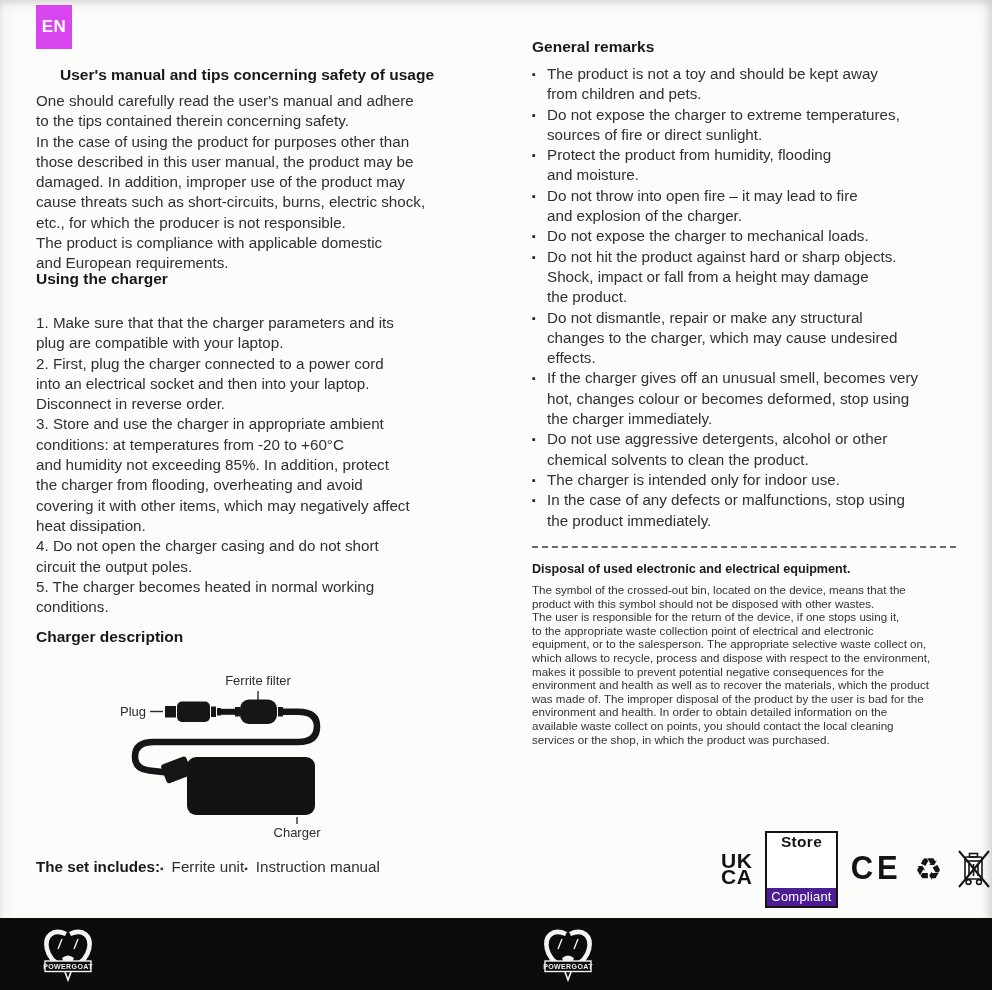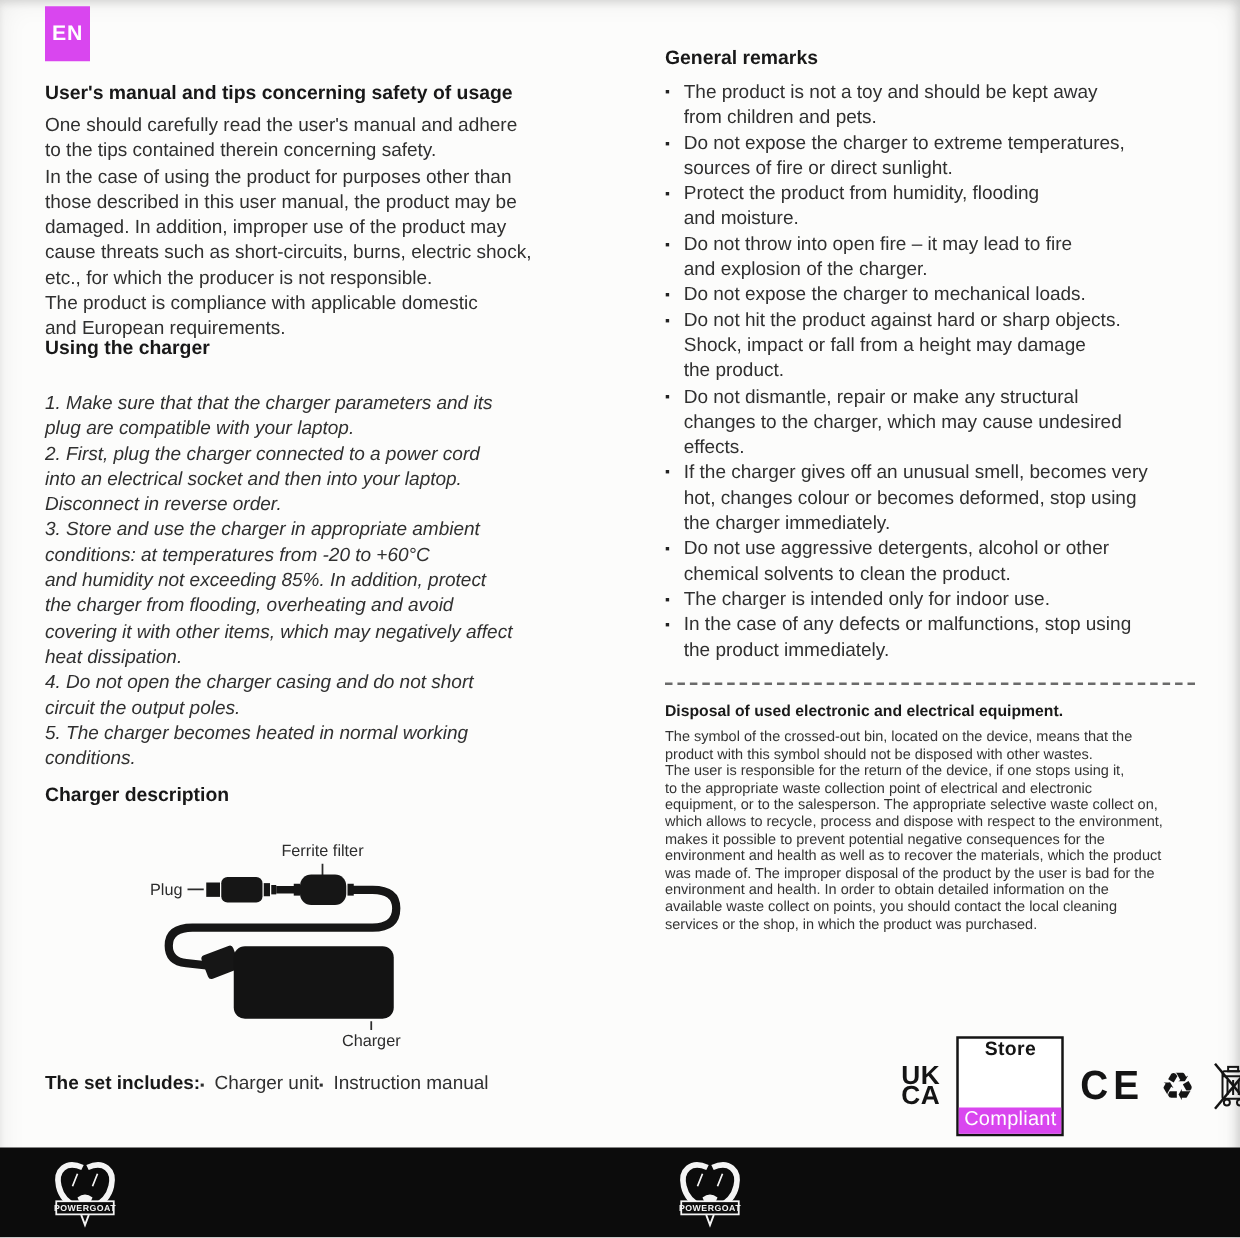--- a/index.html
+++ b/index.html
@@ -10,41 +10,41 @@
     color:#303030;
     box-shadow:inset 0 0 22px rgba(0,0,0,0.07), inset -4px 0 8px rgba(0,0,0,0.10), inset 0 4px 6px rgba(0,0,0,0.05);
   }
   .abs{position:absolute;}
   .en-badge{
     left:36px; top:5px; width:36px; height:44px; background:#d946ef; color:#fff;
     display:flex; align-items:center; justify-content:center;
     font-weight:bold; font-size:17px; letter-spacing:.5px;
   }
   h1,h2,h3{margin:0; color:#181818; font-weight:700;}
-  .h-main{font-size:15.5px;}
+  .h-main{font-size:15.5px;margin-left:24px;}
   .h-sub{font-size:15.5px;}
   .body-text{font-size:15.2px; line-height:20.3px; white-space:pre-line; margin:0;}
   .col-left{left:36px; width:452px;}
   .col-right-x{left:532px;}
   .bullets{list-style:none; margin:0; padding:0; width:445px;}
   .bullets li{position:relative; padding-left:15px; font-size:15.2px; line-height:20.3px;}
   .bullets li .sq{position:absolute; left:0; top:0; font-size:11px; line-height:20.3px; color:#222;}
   .bullets li .btxt{white-space:pre-line;}
   .divider{width:424px; border-top:2px dashed #6a6a6a; height:0;}
   .disposal-h{font-size:12.6px; color:#1a1a1a;}
   .disposal-p{font-size:11.6px; line-height:13.6px; white-space:pre-line; margin:0; width:445px; color:#333;}
   .set-line{font-size:15.2px; color:#303030; display:flex; align-items:baseline; gap:0;}
   .set-line .lbl{font-weight:700; color:#181818;}
   .set-line .item{display:inline-flex; align-items:baseline; gap:8px;}
   .set-line .item .sq{font-size:10px;}
   .certs{display:flex; align-items:center; gap:13px; height:46px;}
   .ukca{font-weight:800; font-size:21px; line-height:16.5px; letter-spacing:.5px; color:#141414; text-align:center;}
   .rohs{border:2.5px solid #141414; text-align:center; background:#fff;}
   .rohs .top{font-weight:700; font-size:15.5px; color:#141414; padding:0 5px 1px; letter-spacing:.3px;}
-  .rohs .bot{background:#d946ef; color:#fff; font-size:16px; padding:1px 4px 2px; letter-spacing:.2px;margin-top:36px;}
+  .rohs .bot{background:#4c1d95; color:#fff; font-size:13px; padding:1px 4px 2px; letter-spacing:.2px;margin-top:36px;}
   .ce{font-size:31px; font-weight:600; letter-spacing:4px; color:#141414; transform:scaleY(1.05);}
   .recycle{font-size:31px; color:#141414; line-height:1;}
   .footer-bar{left:0; top:918px; width:992px; height:72px; background:#0c0c0c;}
   .logo{position:absolute; top:7px; width:60px; height:58px;}
   .logo.l1{left:38px;} .logo.l2{left:538px;}
   svg text{font-family:"Liberation Sans","DejaVu Sans",sans-serif;}
 </style>
 </head>
 <body>
 
@@ -57,21 +57,21 @@
 to the tips contained therein concerning safety.
 In the case of using the product for purposes other than
 those described in this user manual, the product may be
 damaged. In addition, improper use of the product may
 cause threats such as short-circuits, burns, electric shock,
 etc., for which the producer is not responsible.
 The product is compliance with applicable domestic
 and European requirements.</p>
 
   <h2 class="abs col-left h-sub" style="top:270px;">Using the charger</h2>
-  <p class="abs col-left body-text" style="top:313px;font-style:italic;">1. Make sure that that the charger parameters and its
+  <p class="abs col-left body-text" style="top:313px;">1. Make sure that that the charger parameters and its
 plug are compatible with your laptop.
 2. First, plug the charger connected to a power cord
 into an electrical socket and then into your laptop.
 Disconnect in reverse order.
 3. Store and use the charger in appropriate ambient
 conditions: at temperatures from -20 to +60°C
 and humidity not exceeding 85%. In addition, protect
 the charger from flooding, overheating and avoid
 covering it with other items, which may negatively affect
 heat dissipation.
@@ -109,21 +109,21 @@
 
     <line x1="261" y1="152" x2="261" y2="159" stroke="#2c2c2c" stroke-width="1.4"></line>
     <text x="261" y="172" font-size="13" fill="#2c2c2c" text-anchor="middle">Charger</text>
   </svg>
 
   <div class="abs set-line" style="left:36px; top:858px;">
     <span class="lbl">The set includes:</span>
 
       <span class="item">
         <span class="sq">▪</span>
-        <span>Charger unit</span>
+        <span>Ferrite unit</span>
       </span>
 
       <span class="item">
         <span class="sq">▪</span>
         <span>Instruction manual</span>
       </span>
     </div>
 
   <h2 class="abs col-right-x h-sub" style="top:38px;">General remarks</h2>
 

